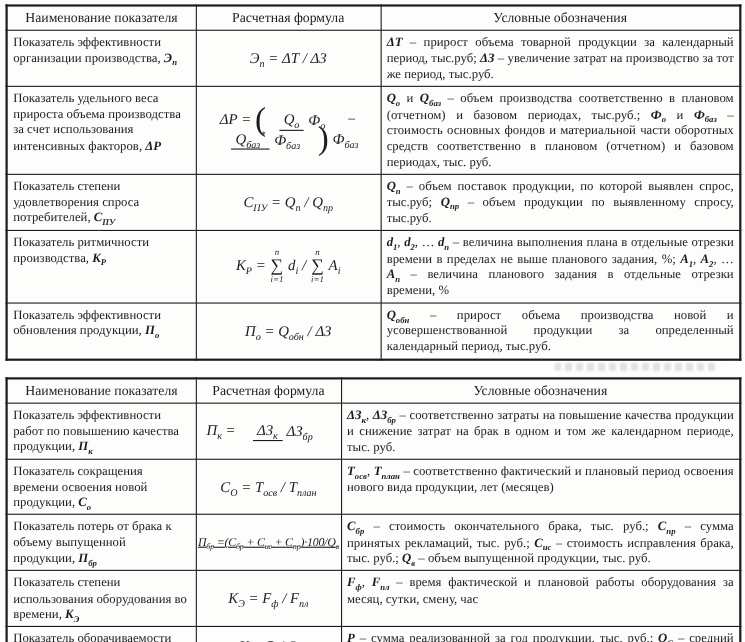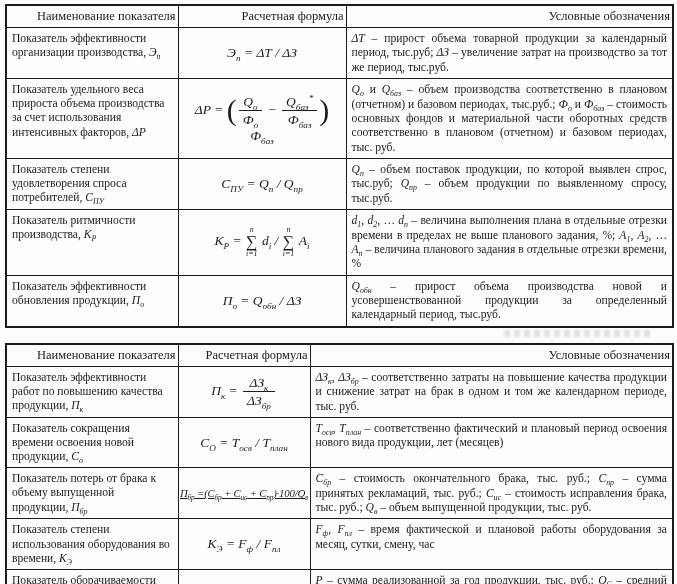--- a/index.html
+++ b/index.html
@@ -10,43 +10,43 @@
     position:relative;
   }
   .page{padding:4px 5px 0 5px;}
   table{
     border-collapse:collapse;table-layout:fixed;width:667px;
     background:#fdfdfc;
   }
   table{border:2.5px solid #1b1b1b;}
   th,td{border:1.5px solid #1b1b1b;vertical-align:middle;}
   th{
-    font-weight:normal;font-size:12.5px;text-align:right;
+    font-weight:normal;font-size:12.5px;text-align:center;
     padding:3px 2px;
   }
   td{padding:3px 5px;}
   .name-cell{
     font-size:11.6px;line-height:1.22;text-align:left;vertical-align:top;
     padding-top:4px;
   }
   .formula-cell{
     font-size:13.5px;text-align:center;font-style:italic;
   }
   .formula-cell.small{font-size:10.8px;letter-spacing:-0.2px;padding:3px 1px;text-decoration:underline;}
   .legend-cell{
     font-size:11.6px;line-height:1.24;text-align:justify;vertical-align:top;
     padding-top:4px;
   }
-  i{font-style:italic;}
+  i{font-style:italic;font-weight:bold;}
   sub{font-size:68%;line-height:0;}
   sup{font-size:68%;line-height:0;}
   
   .frac{
-    display:inline-flex;flex-direction:column;vertical-align:middle;
-    text-align:center;margin:0 2px;line-height:1.15;
+    display:inline-flex;flex-direction:row;vertical-align:middle;
+    text-align:center;margin:0 12px;line-height:1.15;
   }
   .frac .num{border-bottom:1.3px solid #1b1b1b;padding:0 4px 1px 4px;display:block;}
   .frac .den{padding:1px 4px 0 4px;display:block;}
   
   .sum{
     display:inline-flex;flex-direction:column;align-items:center;
     vertical-align:middle;line-height:.9;margin:0 1px;
   }
   .sum .lt,.sum .lb{font-size:8px;font-style:italic;line-height:1;}
   .sum .sg{font-size:16px;font-style:normal;line-height:1;}

